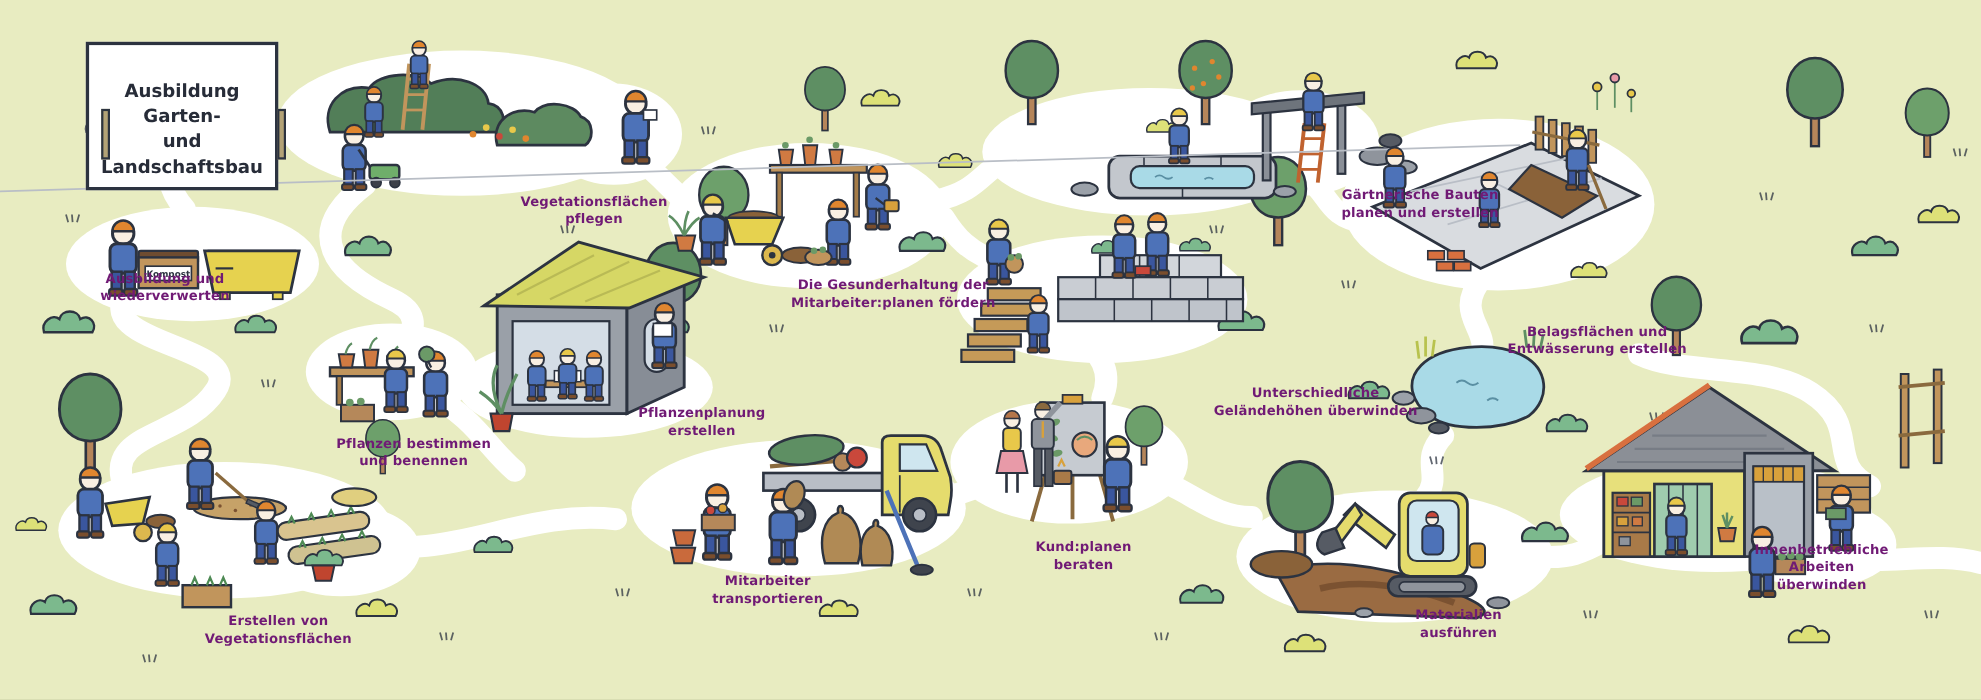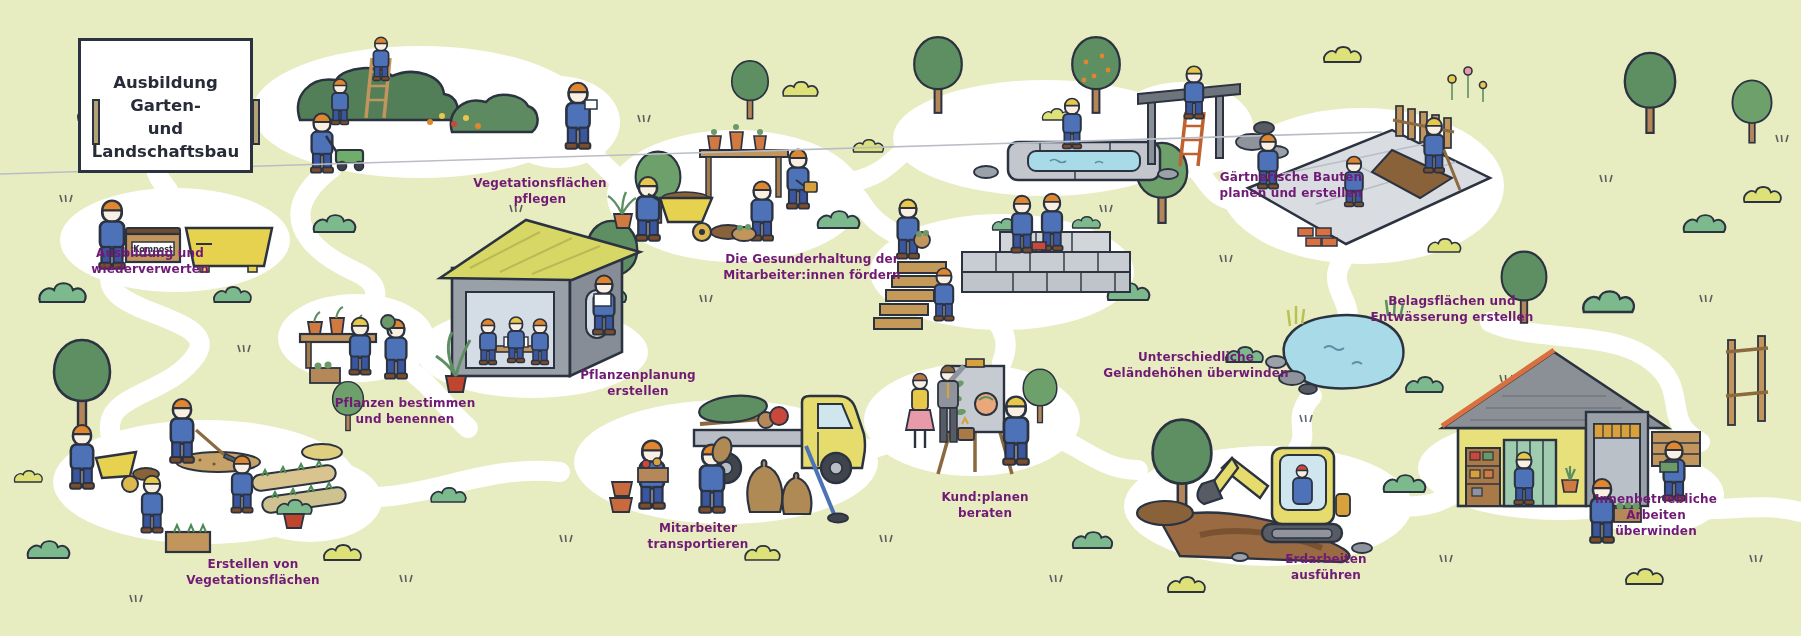--- a/index.html
+++ b/index.html
@@ -605,35 +605,35 @@
 und Landschaftsbau</span>
 </div>
 <div class="sign-post" style="left:92px;top:99px;"></div>
 <div class="sign-post" style="left:252px;top:99px;"></div>
 
 <div class="label" style="left:150px;top:262px;">Ausbildung und
 wiederverwerten</div>
 <div class="label" style="left:540px;top:192px;">Vegetationsflächen
 pflegen</div>
 <div class="label" style="left:812px;top:268px;">Die Gesunderhaltung der
-Mitarbeiter:innen fördern</div>
+Mitarbeiter:planen fördern</div>
 <div class="label" style="left:1266px;top:186px;margin-left:25px;">Gärtnerische Bauten
 planen und erstellen</div>
 <div class="label" style="left:1196px;top:366px;">Unterschiedliche
 Geländehöhen überwinden</div>
 <div class="label" style="left:1452px;top:310px;">Belagsflächen und
 Entwässerung erstellen</div>
-<div class="label" style="left:405px;top:412px;">Pflanzen bestimmen
+<div class="label" style="left:376px;top:412px;">Pflanzen bestimmen
 und benennen</div>
 <div class="label" style="left:638px;top:384px;">Pflanzenplanung
 erstellen</div>
 <div class="label" style="left:222px;top:573px;margin-left:31px;">Erstellen von
 Vegetationsflächen</div>
 <div class="label" style="left:698px;top:537px;">Mitarbeiter
 transportieren</div>
 <div class="label" style="left:985px;top:506px;">Kund:planen
 beraten</div>
-<div class="label" style="left:1326px;top:568px;">Erdarbeiten
+<div class="label" style="left:1326px;top:568px;">Materialien
 ausführen</div>
 <div class="label" style="left:1656px;top:516px;">Innenbetriebliche
 Arbeiten überwinden</div>
 
 </div>
 
 </body></html>

